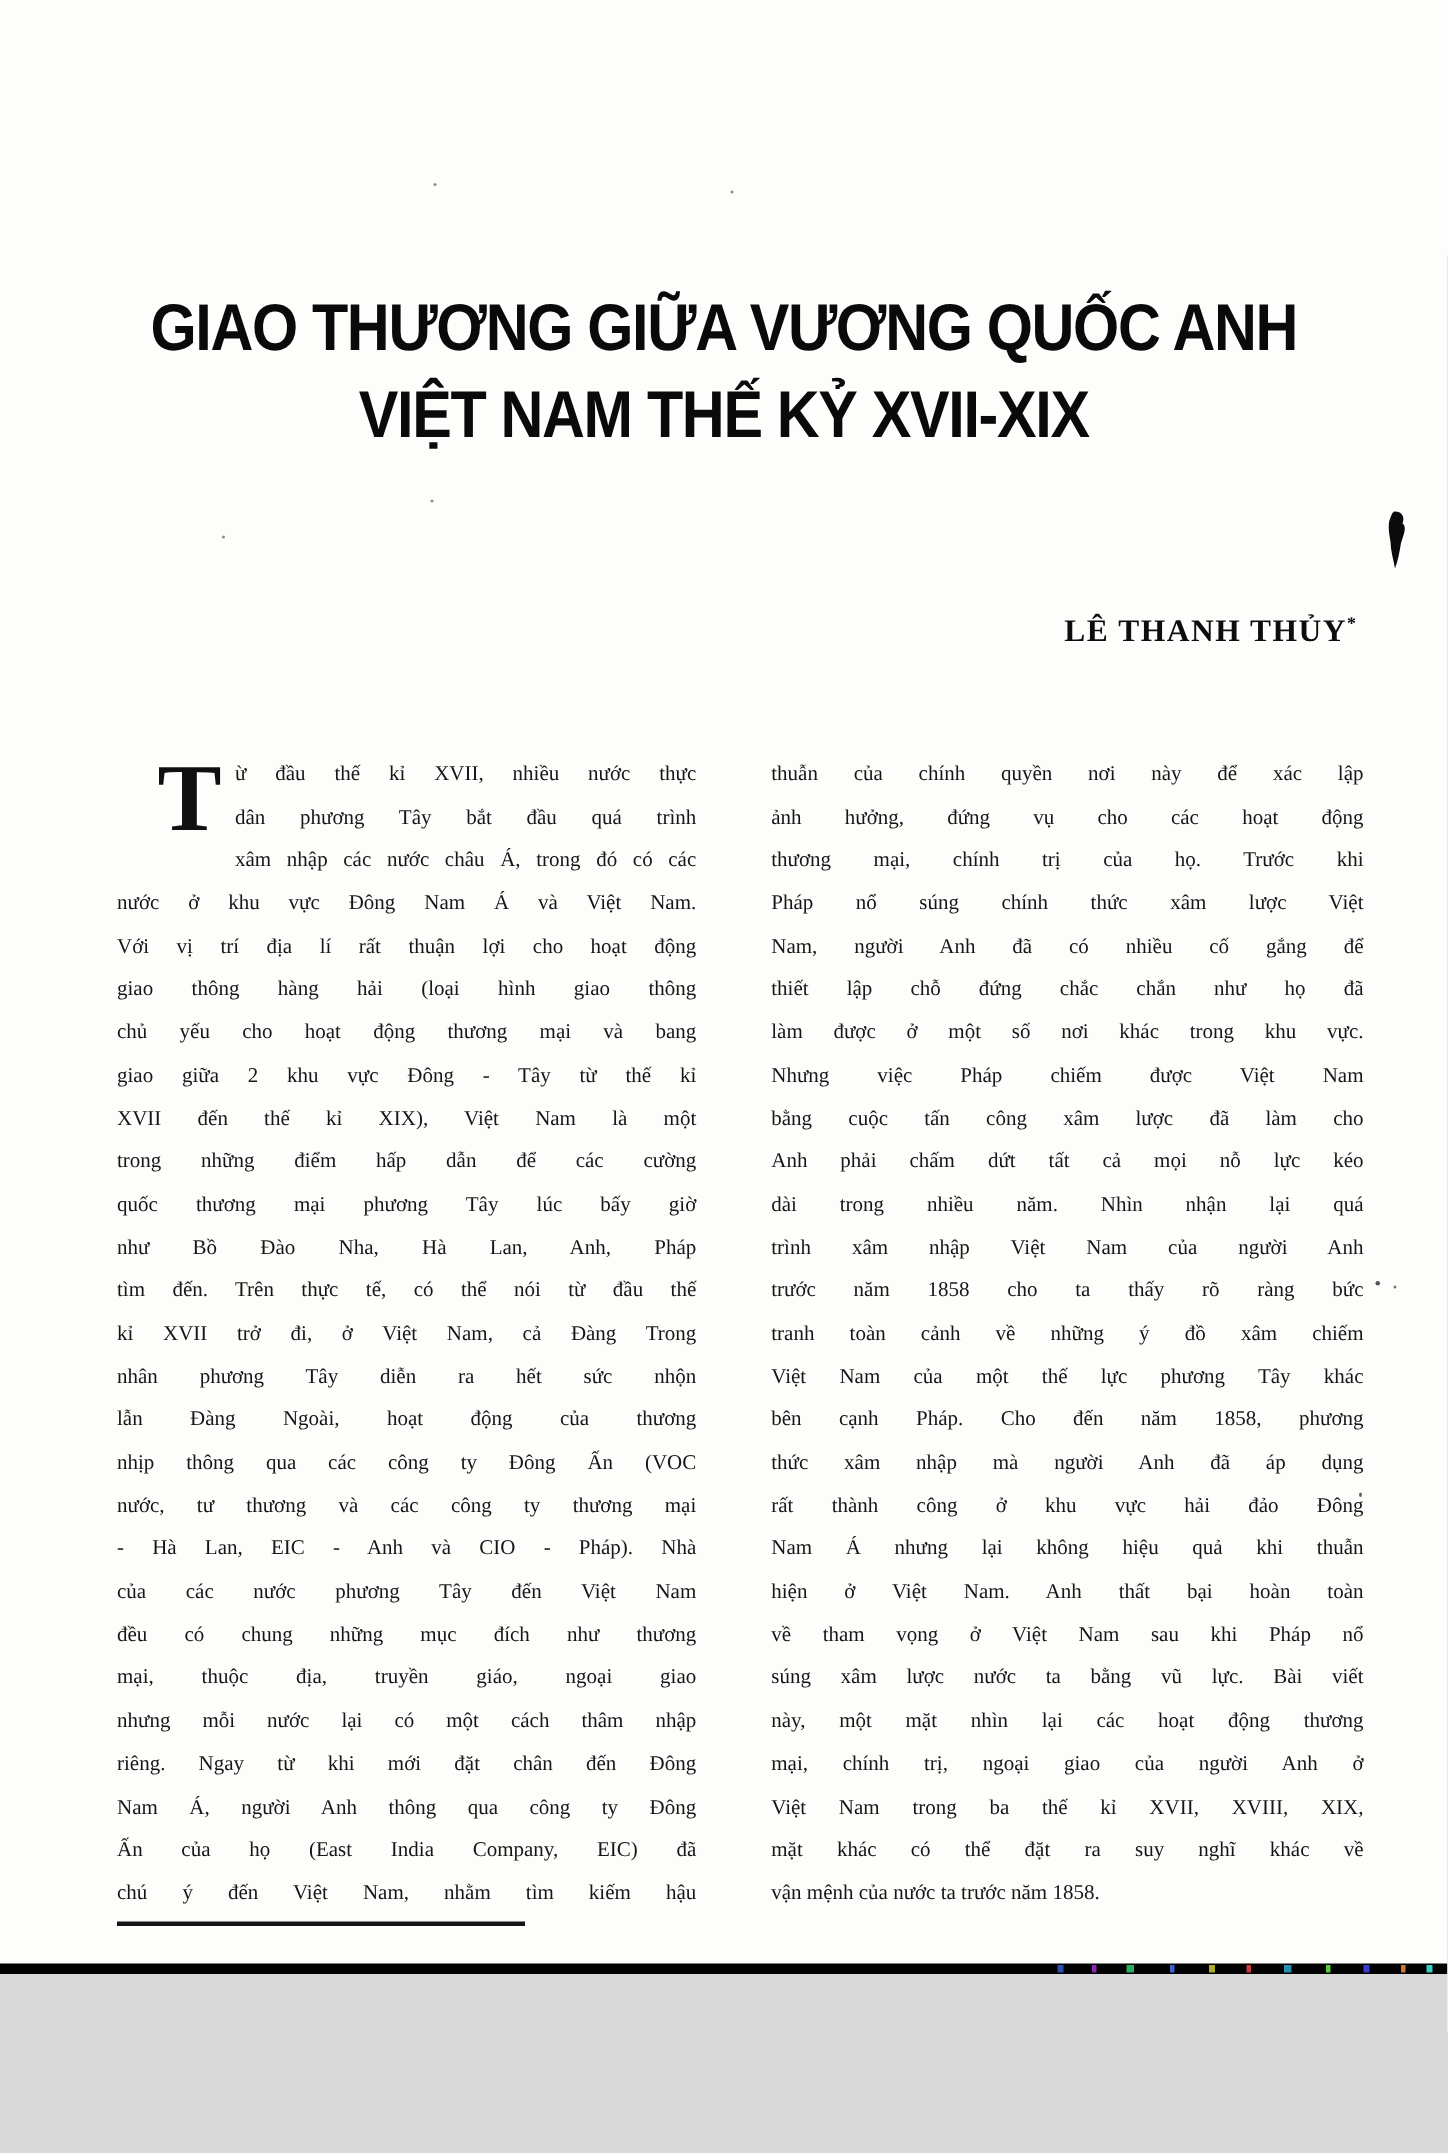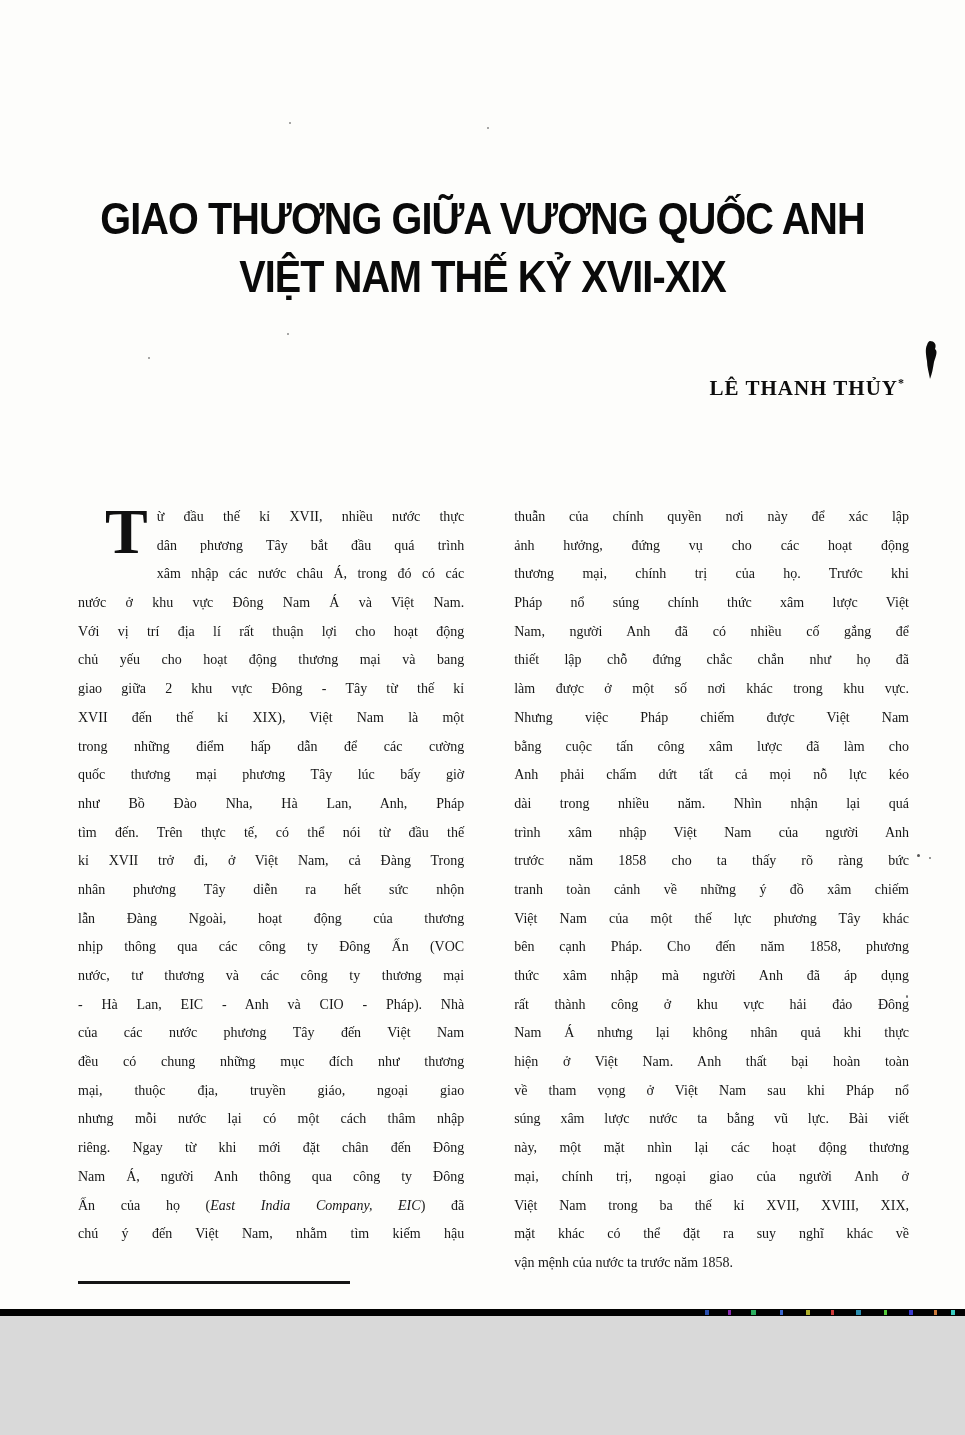--- a/index.html
+++ b/index.html
@@ -19,21 +19,21 @@
     font-family:"Liberation Sans","DejaVu Sans",sans-serif;
     font-weight:bold;
     font-size:44px;
     line-height:58px;
     color:#0a0a0a;
     letter-spacing:-1px;
   }
   .title .tline{display:block;transform:scaleX(0.9);transform-origin:center;}
   
   .author{
-    position:absolute;top:376px;right:60px;
+    position:absolute;top:408px;right:60px;
     font-size:21px;font-weight:bold;letter-spacing:1px;
     color:#0d0d0d;
   }
   .author sup{font-size:12px;vertical-align:super;}
   
   .columns{
     position:absolute;top:503px;left:78px;
     width:831px;
     display:flex;gap:18px;
   }
@@ -43,21 +43,21 @@
     font-size:14px;
     line-height:28.7px;
     height:28.7px;
     text-align:justify;
     text-align-last:justify;
     white-space:nowrap;
     overflow:visible;
     color:#161616;
   }
   .line.last{text-align-last:left;}
-  .line .it{font-style:italic;}
+  .line .it{}
   .dropcap{
     float:left;
     font-size:64px;
     line-height:52px;
     height:55px;
     font-weight:bold;
     padding:3px 9px 0 0;
     margin-left:27px;
     color:#101010;
   }
@@ -98,20 +98,21 @@
   </div>
 
   <div class="columns">
     <div class="col left">
       <div class="dropcap">T</div>
     <div class="line">ừ đầu thế kỉ XVII, nhiều nước thực</div>
         <div class="line">dân phương Tây bắt đầu quá trình</div>
         <div class="line">xâm nhập các nước châu Á, trong đó có các</div>
         <div class="line">nước ở khu vực Đông Nam Á và Việt Nam.</div>
         <div class="line">Với vị trí địa lí rất thuận lợi cho hoạt động</div>
+        <div class="line">giao thông hàng hải (loại hình giao thông</div>
         <div class="line">chủ yếu cho hoạt động thương mại và bang</div>
         <div class="line">giao giữa 2 khu vực Đông - Tây từ thế kỉ</div>
         <div class="line">XVII đến thế kỉ XIX), Việt Nam là một</div>
         <div class="line">trong những điểm hấp dẫn để các cường</div>
         <div class="line">quốc thương mại phương Tây lúc bấy giờ</div>
         <div class="line">như Bồ Đào Nha, Hà Lan, Anh, Pháp</div>
         <div class="line">tìm đến. Trên thực tế, có thể nói từ đầu thế</div>
         <div class="line">kỉ XVII trở đi, ở Việt Nam, cả Đàng Trong</div>
         <div class="line">nhân phương Tây diễn ra hết sức nhộn</div>
         <div class="line">lẫn Đàng Ngoài, hoạt động của thương</div>
@@ -139,21 +140,21 @@
         <div class="line">bằng cuộc tấn công xâm lược đã làm cho</div>
         <div class="line">Anh phải chấm dứt tất cả mọi nỗ lực kéo</div>
         <div class="line">dài trong nhiều năm. Nhìn nhận lại quá</div>
         <div class="line">trình xâm nhập Việt Nam của người Anh</div>
         <div class="line">trước năm 1858 cho ta thấy rõ ràng bức</div>
         <div class="line">tranh toàn cảnh về những ý đồ xâm chiếm</div>
         <div class="line">Việt Nam của một thế lực phương Tây khác</div>
         <div class="line">bên cạnh Pháp. Cho đến năm 1858, phương</div>
         <div class="line">thức xâm nhập mà người Anh đã áp dụng</div>
         <div class="line">rất thành công ở khu vực hải đảo Đông</div>
-        <div class="line">Nam Á nhưng lại không nhân quả khi thực</div>
+        <div class="line">Nam Á nhưng lại không hiệu quả khi thuẫn</div>
         <div class="line">hiện ở Việt Nam. Anh thất bại hoàn toàn</div>
         <div class="line">về tham vọng ở Việt Nam sau khi Pháp nổ</div>
         <div class="line">súng xâm lược nước ta bằng vũ lực. Bài viết</div>
         <div class="line">này, một mặt nhìn lại các hoạt động thương</div>
         <div class="line">mại, chính trị, ngoại giao của người Anh ở</div>
         <div class="line">Việt Nam trong ba thế kỉ XVII, XVIII, XIX,</div>
         <div class="line">mặt khác có thể đặt ra suy nghĩ khác về</div>
         <div class="line last">vận mệnh của nước ta trước năm 1858.</div>
       </div>
   </div>

